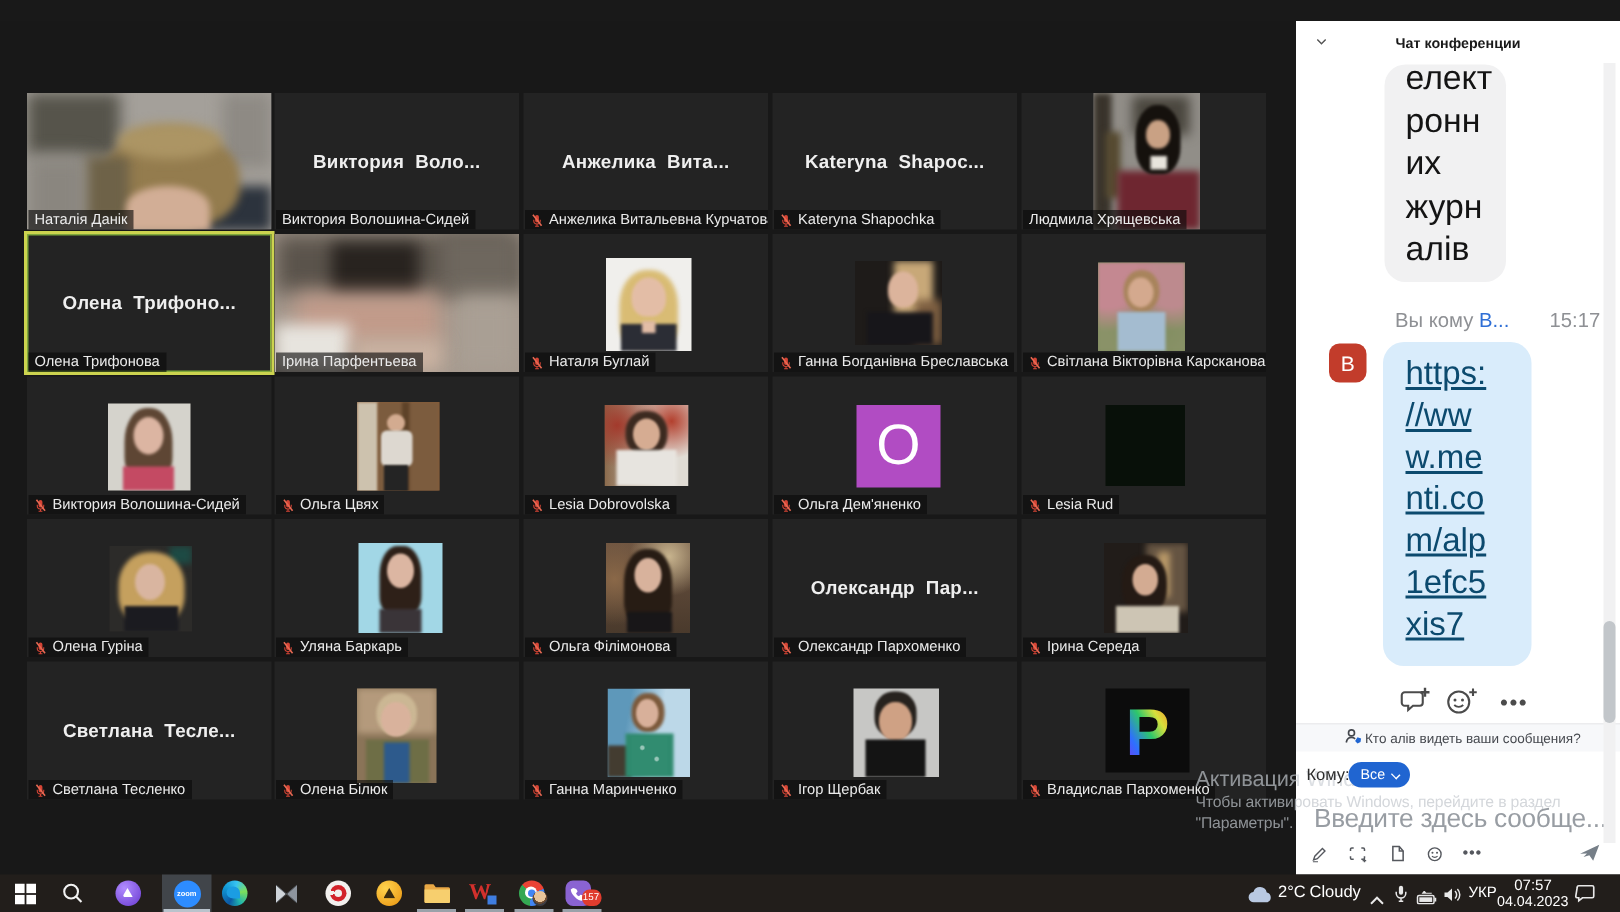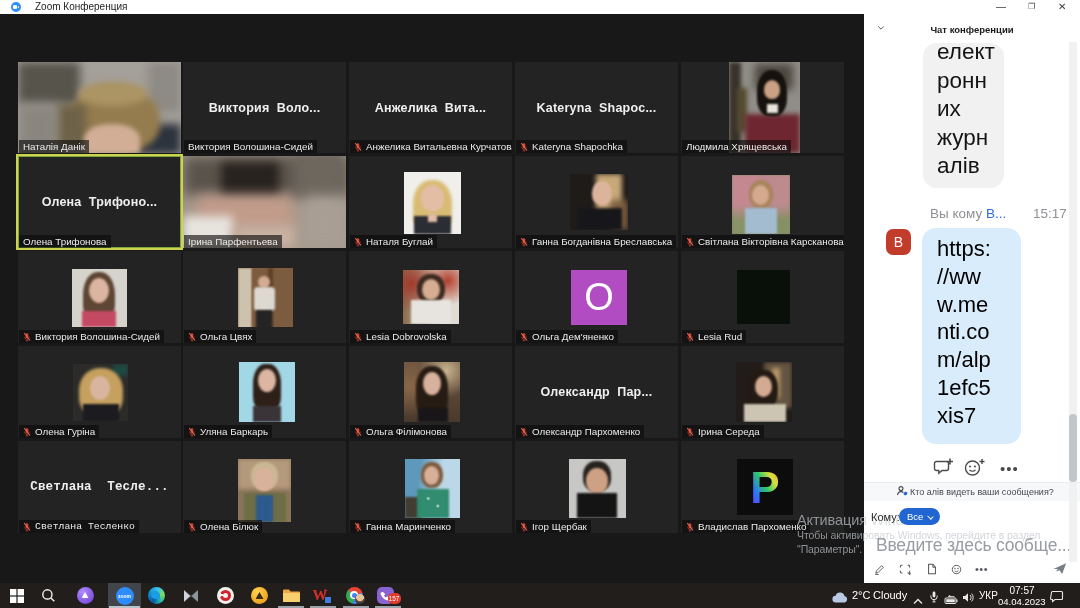--- a/index.html
+++ b/index.html
@@ -20,21 +20,21 @@
 .ph div{position:absolute}
 
 #chat{position:absolute;left:864px;top:14px;width:216px;height:569px;background:#fff;font-family:"Liberation Sans",sans-serif}
 #chat .hd{position:absolute;left:0;top:10px;width:100%;text-align:center;font-size:9.5px;font-weight:bold;color:#1a1a1a}
 #chat .chev{position:absolute;left:13px;top:9px;width:8px;height:8px;color:#555}
 .bub1{position:absolute;left:59px;top:29px;width:81px;height:145px;background:#f1f1f2;border-radius:14px;font-size:22.5px;line-height:28.5px;color:#141414;padding:0 0 0 14px;text-indent:0}
 .meta{position:absolute;left:66px;top:192px;font-size:13.5px;color:#8e9094;white-space:nowrap}
 .meta b{color:#2f6fd6;font-weight:normal}
 .avB{position:absolute;left:22px;top:215px;width:25px;height:26px;background:#c23c2b;border-radius:7px;color:#fff;font-size:14px;display:flex;align-items:center;justify-content:center}
 .bub2{position:absolute;left:58px;top:214px;width:99px;height:216px;background:#d9ecfb;border-radius:14px;font-size:22px;line-height:27.8px;padding:7px 0 0 15px}
-.bub2 span{color:#000000;}
+.bub2 span{color:#0c4a6e;text-decoration:underline}
 .ric{position:absolute;color:#4b4b4b}
 .prband{position:absolute;left:0;top:468px;width:216px;height:19px;background:#f7f8fa;border-top:1px solid #ececee}
 .priv{position:absolute;left:46px;top:473px;font-size:9px;color:#45484e}
 .komu{position:absolute;left:7px;top:497px;font-size:11px;color:#2c2c2c}
 .pill{position:absolute;left:35px;top:494px;width:41px;height:17px;background:#2065d1;border-radius:9px;color:#fff;font-size:9.5px;line-height:17px;padding-left:8px}
 .pill:after{content:"";position:absolute;right:7px;top:6.5px;width:4px;height:4px;border-right:1.3px solid #fff;border-bottom:1.3px solid #fff;transform:rotate(45deg) scale(1,.8);margin-top:-1px}
 .inputph{position:absolute;left:12px;top:521px;font-size:17.5px;color:#989da3;white-space:nowrap;letter-spacing:-.2px}
 .sbtrack{position:absolute;left:205px;top:28px;width:8px;height:520px;background:#f1f1f2}
 .sbthumb{position:absolute;left:205px;top:400px;width:8px;height:68px;background:#c2c6ca;border-radius:4px}
 
@@ -42,27 +42,20 @@
 .wm .w1{position:absolute;font-size:14.5px;white-space:nowrap;letter-spacing:-.1px}
 .wm .w2{position:absolute;font-size:10.5px;white-space:nowrap;letter-spacing:-.1px}
 
 #task{position:absolute;left:0;top:583px;width:1080px;height:25px;background:#221e1b}
 .tk{position:absolute;top:0;height:25px;display:flex;align-items:center;justify-content:center}
 .und{position:absolute;top:22.5px;height:2px;background:#9aa2aa}
 .tray{position:absolute;color:#fff}
 </style></head><body>
 <div id="stage">
 <div id="main"></div>
-<div id="tbar">
-  <div class="zico"></div>
-      <div class="ttl">Zoom Конференция</div>
-  <div class="wc" style="left:996px">—</div>
-  <div class="wc" style="left:1028px;font-size:8px">❐</div>
-  <div class="wc" style="left:1058px">✕</div>
-</div>
 <div id="tiles">
 <div class="tile" style="left:18px;top:62px;width:163px;height:91px;">
         <div class="ph" style="left:0px;top:0px;width:163px;height:91px;background:#a4a09a">
           <div style="left:0;top:0;width:62px;height:42px;background:#56544b;filter:blur(5px)"></div>
           <div style="left:130px;top:0;width:33px;height:50px;background:#8e8a84;filter:blur(5px)"></div>
           <div style="left:0;top:42px;width:40px;height:50px;background:#8a867f;filter:blur(6px)"></div>
           <div style="left:112px;top:62px;width:51px;height:30px;background:#2c333d;filter:blur(4px)"></div>
           <div style="left:50px;top:24px;width:92px;height:66px;background:#947c4e;border-radius:50% 50% 40% 40%;filter:blur(3px)"></div>
           <div style="left:40px;top:42px;width:28px;height:44px;background:#6e6248;filter:blur(4px)"></div>
           <div style="left:66px;top:62px;width:56px;height:30px;background:#d2ae96;border-radius:48% 48% 0 0;filter:blur(2.5px)"></div>
@@ -321,21 +314,21 @@
         </div>
         <div class="lb">
           <svg width="8" height="10" viewBox="0 0 10 12">
             <path d="M5 1.4a1.6 1.6 0 0 1 1.6 1.6v3a1.6 1.6 0 0 1-3.2 0V3A1.6 1.6 0 0 1 5 1.4z" fill="#d64435"></path>
             <path d="M2.3 5.4v.8a2.7 2.7 0 0 0 5.4 0v-.8M5 9v1.6M3.4 10.8h3.2" stroke="#d64435" stroke-width=".9" fill="none"></path>
             <path d="M1.6 1.2l7.2 9.2" stroke="#e86a54" stroke-width="1.3"></path>
           </svg>
           <span>Ірина Середа</span>
         </div>
       </div>
-<div class="tile" style="left:18px;top:441px;width:163px;height:92px;font-family:Liberation Mono, monospace;">
+<div class="tile" style="left:18px;top:441px;width:163px;height:92px;">
         <div class="nm">Светлана&nbsp; Тесле...</div>
         <div class="lb">
           <svg width="8" height="10" viewBox="0 0 10 12">
             <path d="M5 1.4a1.6 1.6 0 0 1 1.6 1.6v3a1.6 1.6 0 0 1-3.2 0V3A1.6 1.6 0 0 1 5 1.4z" fill="#d64435"></path>
             <path d="M2.3 5.4v.8a2.7 2.7 0 0 0 5.4 0v-.8M5 9v1.6M3.4 10.8h3.2" stroke="#d64435" stroke-width=".9" fill="none"></path>
             <path d="M1.6 1.2l7.2 9.2" stroke="#e86a54" stroke-width="1.3"></path>
           </svg>
           <span>Светлана Тесленко</span>
         </div>
       </div>

